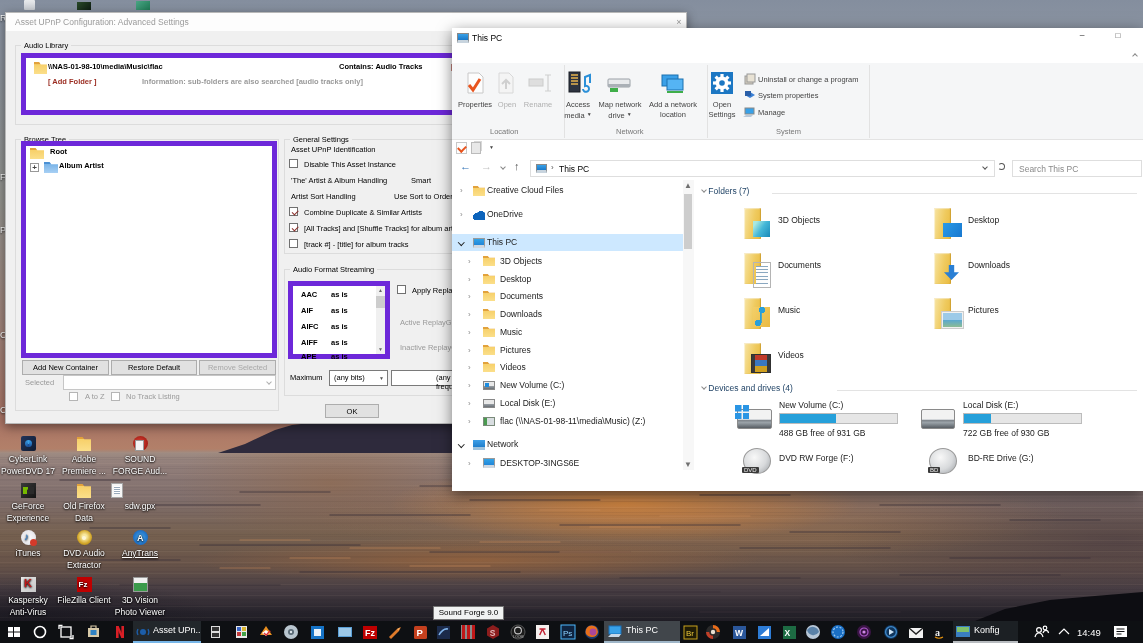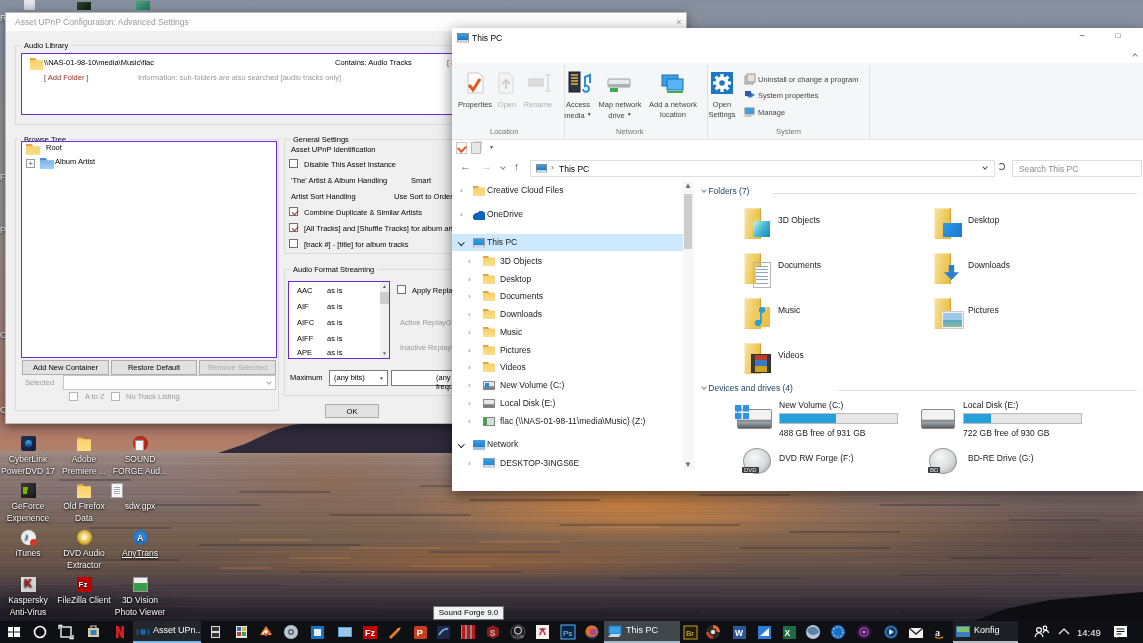--- a/index.html
+++ b/index.html
@@ -29,21 +29,21 @@
   text-shadow:0 1px 2px rgba(0,0,0,.9), 0 0 2px rgba(0,0,0,.8); }
 .dico .ic { margin:0 auto 3px auto; width:15px; height:15px; position:relative; }
 
 .win { position:absolute; background:#f0f0f0; box-shadow:0 3px 10px rgba(0,0,0,.45); }
 
 #dlg { left:5px; top:12px; width:682px; height:412px; border:1px solid #b8b8b8; font-size:7.5px; color:#000; }
 #dlg .tbar { height:18px; background:#fdfdfd; color:#9a9a9a; font-size:8.5px; padding-left:9px; line-height:18px; position:relative;}
 #dlg .tx { position:absolute; left:664px; top:0; width:18px; text-align:center; color:#9a9a9a; font-size:9px;}
 .grp { position:absolute; border:1px solid #dcdcdc; }
 .grp > .glabel { position:absolute; top:-5px; left:5px; background:#f0f0f0; padding:0 3px; font-size:7.5px; color:#000; }
-.whitebox { position:absolute; background:#fff; border:1px solid #6d28d9; }
+.whitebox { position:absolute; background:#fff; border:5px solid #6d28d9;font-weight:bold; }
 .btn { position:absolute; background:#e1e1e1; border:1px solid #adadad; font-size:7.5px; text-align:center; color:#000; }
 .btn.dis { color:#a8a8a8; }
 .cb { position:absolute; width:9px; height:9px; background:#fff; border:1px solid #707070; font-size:8px; line-height:8px; text-align:center; color:#8b2f2b; font-weight:bold;}
 .red { color:#9b2d22; }
 .gray { color:#9a9a9a; }
 .combo { position:absolute; background:#fff; border:1px solid #7a7a7a; font-size:7.5px; padding:2px 4px; }
 .combo .arr { position:absolute; right:3px; top:2px; color:#555; font-size:8px; }
 
 #exp { left:452px; top:28px; width:691px; height:463px; background:#fff; font-size:8.5px; color:#000; box-shadow:0 4px 14px rgba(0,0,0,.5);}
 #exp .tbar { height:20px; position:relative; background:#fff; }

